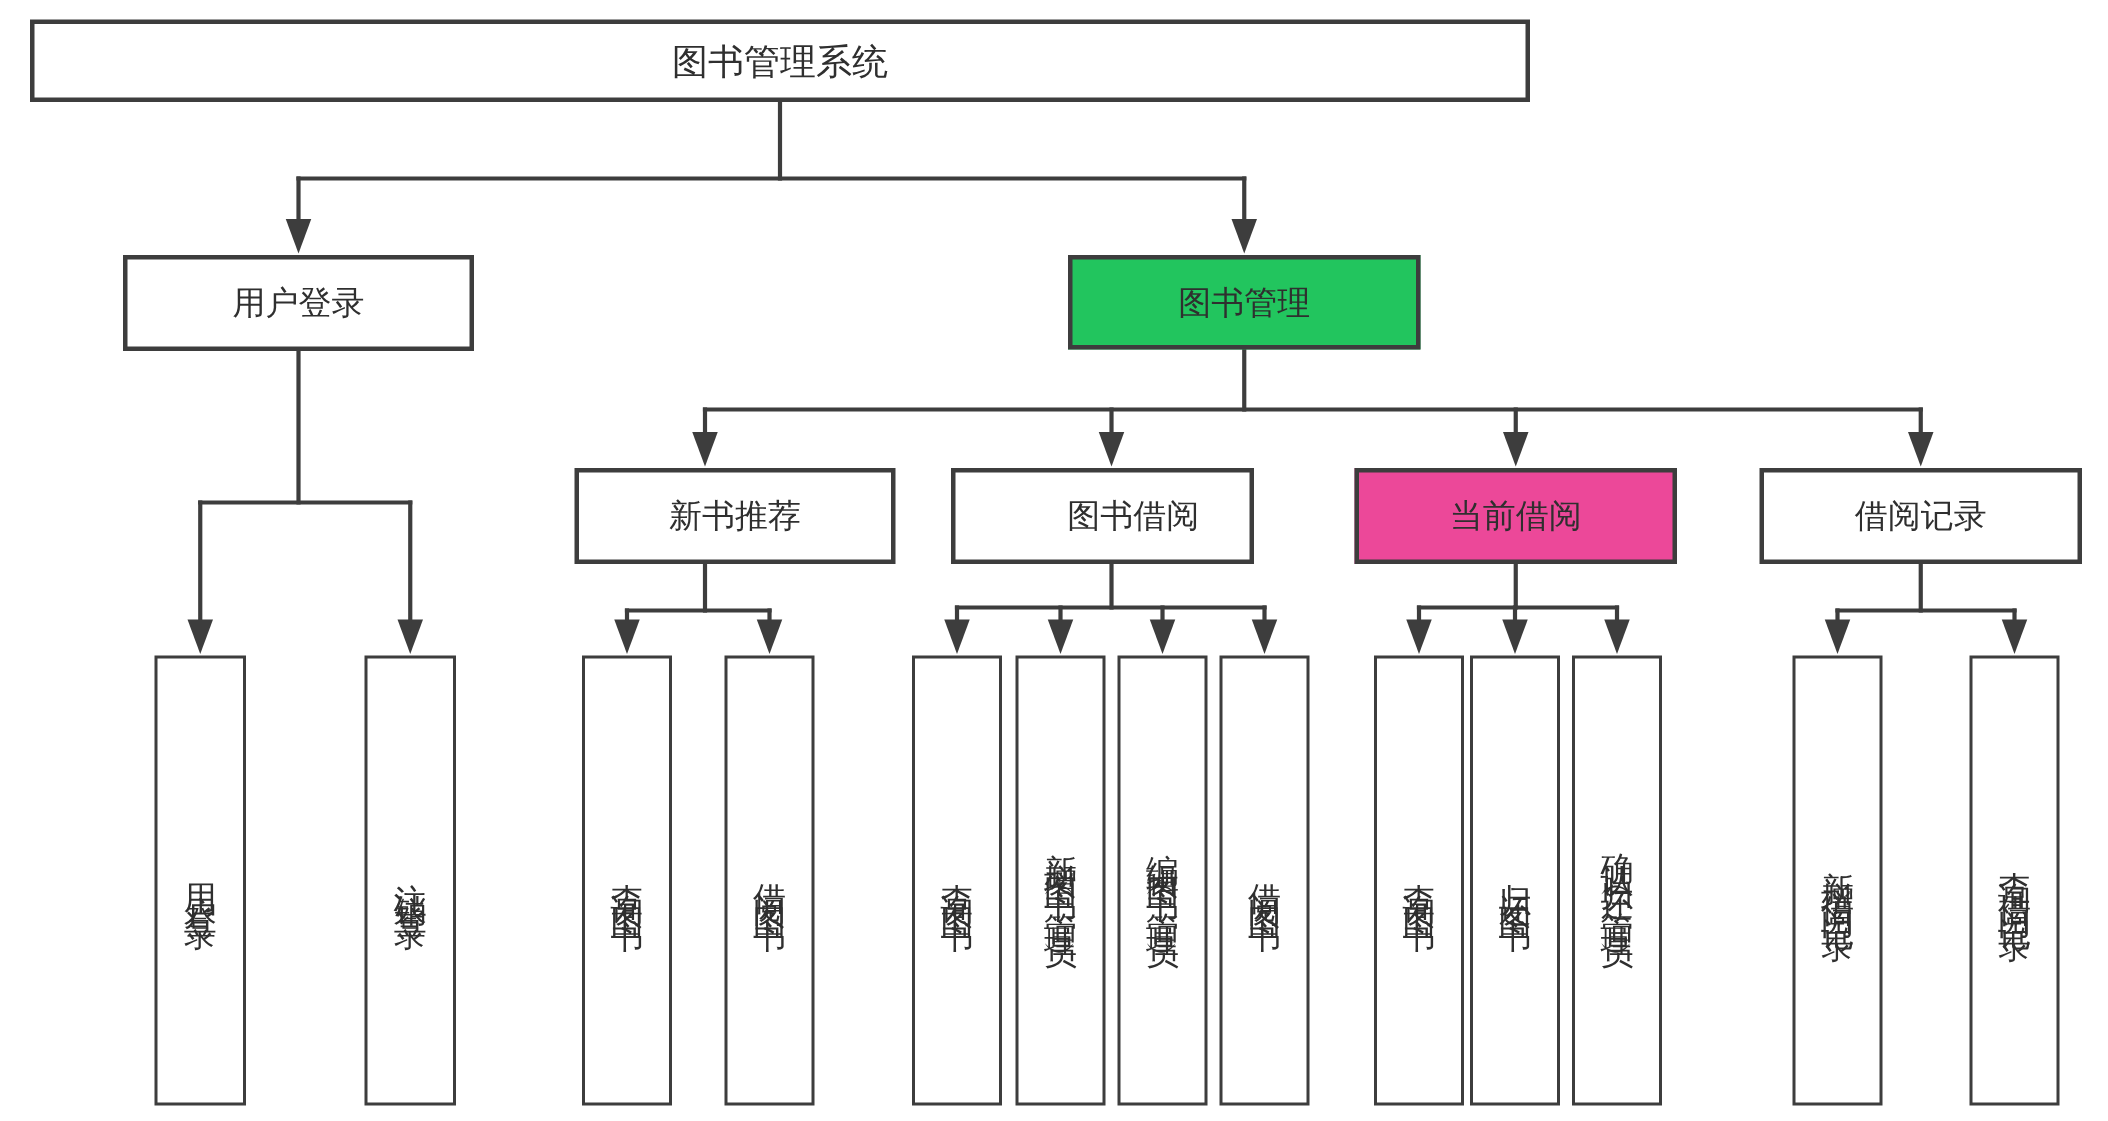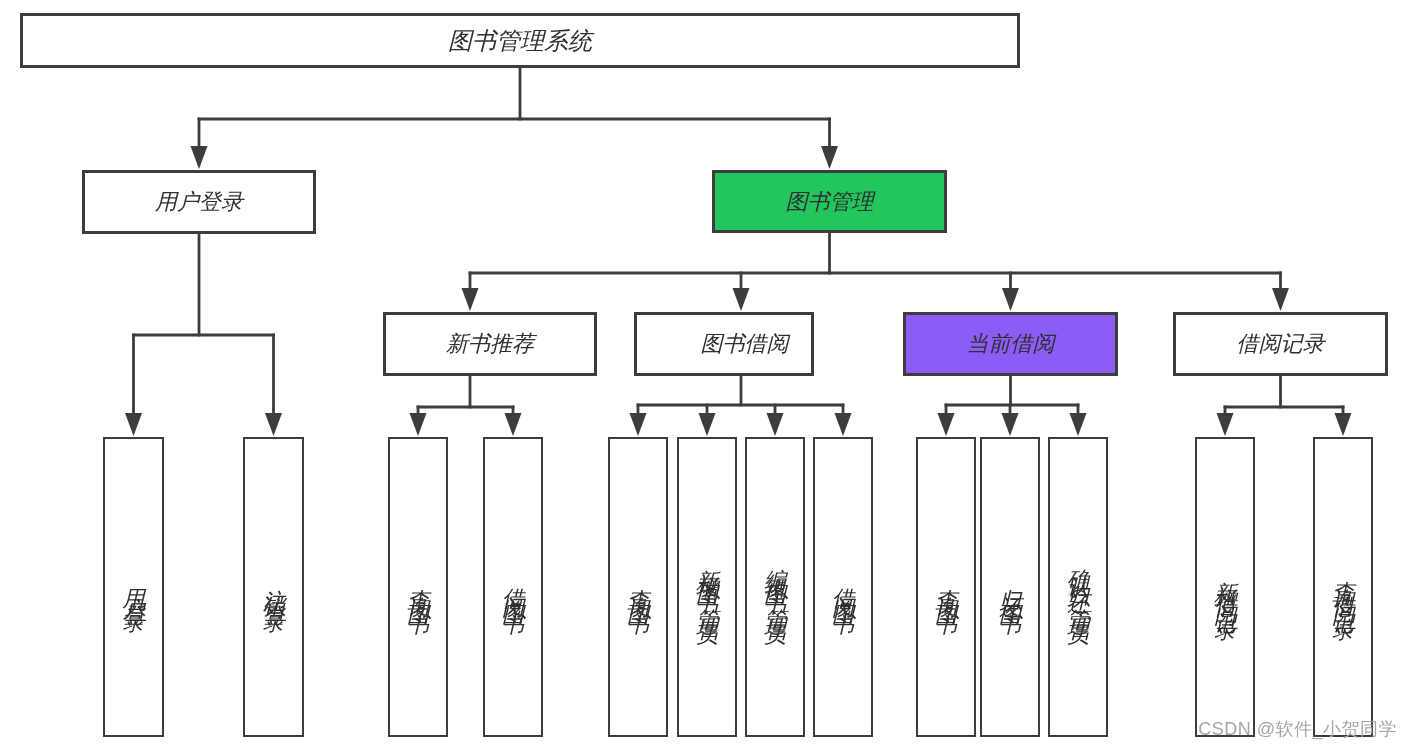--- a/index.html
+++ b/index.html
@@ -24,21 +24,20 @@
     position: absolute;
     z-index: 2;
     display: flex;
     align-items: center;
     justify-content: center;
     background: #ffffff;
     border: 3px solid #3d3d3d;
     color: #2f2f2f;
     text-align: center;
     white-space: nowrap;
-    font-style: italic;
   }
 
   .node.title  { font-size: 24px; }
   .node.branch { font-size: 22px; }
 
   .node.leaf {
     border-width: 2.5px;
     font-size: 22px;
     line-height: 1;
     writing-mode: vertical-rl;
@@ -108,27 +107,26 @@
       <polygon points="1001.5,413 1018.5,413 1010,436" fill="#3d3d3d"></polygon>
       <line x1="1078" y1="405" x2="1078" y2="417" stroke="#3d3d3d" stroke-width="2.8" stroke-linecap="square"></line>
       <polygon points="1069.5,413 1086.5,413 1078,436" fill="#3d3d3d"></polygon>
       <line x1="1280.5" y1="376" x2="1280.5" y2="407" stroke="#3d3d3d" stroke-width="2.8" stroke-linecap="square"></line>
       <line x1="1225" y1="407" x2="1343" y2="407" stroke="#3d3d3d" stroke-width="2.8" stroke-linecap="square"></line>
       <line x1="1225" y1="407" x2="1225" y2="417" stroke="#3d3d3d" stroke-width="2.8" stroke-linecap="square"></line>
       <polygon points="1216.5,413 1233.5,413 1225,436" fill="#3d3d3d"></polygon>
       <line x1="1343" y1="407" x2="1343" y2="417" stroke="#3d3d3d" stroke-width="2.8" stroke-linecap="square"></line>
       <polygon points="1334.5,413 1351.5,413 1343,436" fill="#3d3d3d"></polygon>
     </svg>
-  <div id="watermark" style="color: rgb(166, 166, 166);">CSDN @软件_小贺同学</div>
 <div class="node title" style="left: 20px; top: 13px; width: 1000px; height: 55px; border-color: rgb(61, 61, 61); background: rgb(255, 255, 255); color: rgb(47, 47, 47);">图书管理系统</div>
     <div class="node branch" style="left: 82px; top: 170px; width: 234px; height: 64px; border-color: rgb(61, 61, 61); background: rgb(255, 255, 255); color: rgb(47, 47, 47);">用户登录</div>
     <div class="node branch" style="left: 712px; top: 170px; width: 235px; height: 63px; border-color: rgb(61, 61, 61); background: #22c55e; color: rgb(47, 47, 47);">图书管理</div>
     <div class="node branch" style="left: 383px; top: 312px; width: 214px; height: 64px; border-color: rgb(61, 61, 61); background: rgb(255, 255, 255); color: rgb(47, 47, 47);">新书推荐</div>
-    <div class="node branch" style="left: 634px; top: 312px; width: 180px; height: 64px; border-color: rgb(61, 61, 61); background: rgb(255, 255, 255); color: rgb(47, 47, 47); padding-left: 41px;">图书借阅</div>
-    <div class="node branch" style="left: 903px; top: 312px; width: 215px; height: 64px; border-color: rgb(61, 61, 61); background: #8b5cf6; color: rgb(47, 47, 47);">当前借阅</div>
+    <div class="node branch" style="left: 634px; top: 312px; width: 202px; height: 64px; border-color: rgb(61, 61, 61); background: rgb(255, 255, 255); color: rgb(47, 47, 47); padding-left: 41px;">图书借阅</div>
+    <div class="node branch" style="left: 903px; top: 312px; width: 215px; height: 64px; border-color: rgb(61, 61, 61); background: #ec4899; color: rgb(47, 47, 47);">当前借阅</div>
     <div class="node branch" style="left: 1173px; top: 312px; width: 215px; height: 64px; border-color: rgb(61, 61, 61); background: rgb(255, 255, 255); color: rgb(47, 47, 47);">借阅记录</div>
     <div class="node leaf" style="left: 103px; top: 437px; width: 61px; height: 300px; border-color: rgb(61, 61, 61); background: rgb(255, 255, 255); color: rgb(47, 47, 47);">用户登录</div>
     <div class="node leaf" style="left: 243px; top: 437px; width: 61px; height: 300px; border-color: rgb(61, 61, 61); background: rgb(255, 255, 255); color: rgb(47, 47, 47);">注销登录</div>
     <div class="node leaf" style="left: 388px; top: 437px; width: 60px; height: 300px; border-color: rgb(61, 61, 61); background: rgb(255, 255, 255); color: rgb(47, 47, 47);">查询图书</div>
     <div class="node leaf" style="left: 483px; top: 437px; width: 60px; height: 300px; border-color: rgb(61, 61, 61); background: rgb(255, 255, 255); color: rgb(47, 47, 47);">借阅图书</div>
     <div class="node leaf" style="left: 608px; top: 437px; width: 60px; height: 300px; border-color: rgb(61, 61, 61); background: rgb(255, 255, 255); color: rgb(47, 47, 47);">查询图书</div>
     <div class="node leaf" style="left: 677px; top: 437px; width: 60px; height: 300px; border-color: rgb(61, 61, 61); background: rgb(255, 255, 255); color: rgb(47, 47, 47);">新增图书（管理员）</div>
     <div class="node leaf" style="left: 745px; top: 437px; width: 60px; height: 300px; border-color: rgb(61, 61, 61); background: rgb(255, 255, 255); color: rgb(47, 47, 47);">编辑图书（管理员）</div>
     <div class="node leaf" style="left: 813px; top: 437px; width: 60px; height: 300px; border-color: rgb(61, 61, 61); background: rgb(255, 255, 255); color: rgb(47, 47, 47);">借阅图书</div>
     <div class="node leaf" style="left: 916px; top: 437px; width: 60px; height: 300px; border-color: rgb(61, 61, 61); background: rgb(255, 255, 255); color: rgb(47, 47, 47);">查询图书</div>

